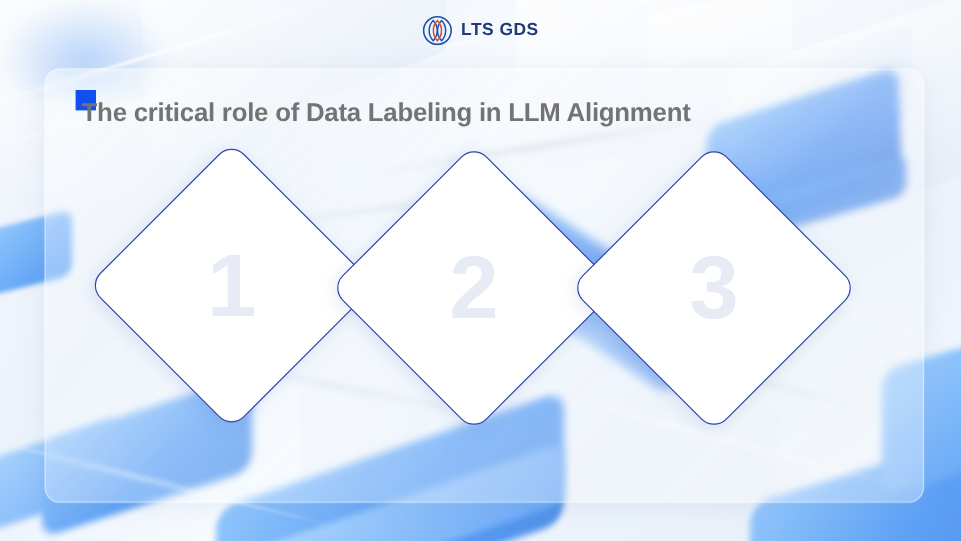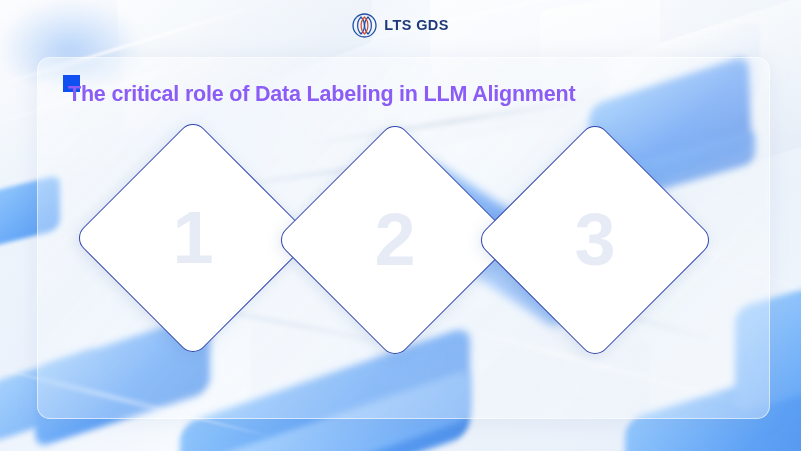--- a/index.html
+++ b/index.html
@@ -182,21 +182,21 @@
     position:absolute; left:63px; top:75px; z-index:7;
     display:flex; align-items:flex-start;
   }
   .title-sq {
     position:absolute; left:0px; top:0px;
     width:17px; height:17px;
     background:#1150f0;
     z-index:-1;
   }
   .slide-title {
-    font-size:21.5px; font-weight:700; color:#8b5cf6;
+    font-size:21.5px; font-weight:700; color:#737373;
     letter-spacing:-0.2px; line-height:1;
     margin-left:5px; margin-top:9px;
     white-space:nowrap;
     font-family:"Liberation Sans", sans-serif;
   }
 
   
   .diamonds { position:absolute; inset:0; z-index:8; }
   .diamond {
     position:absolute;

